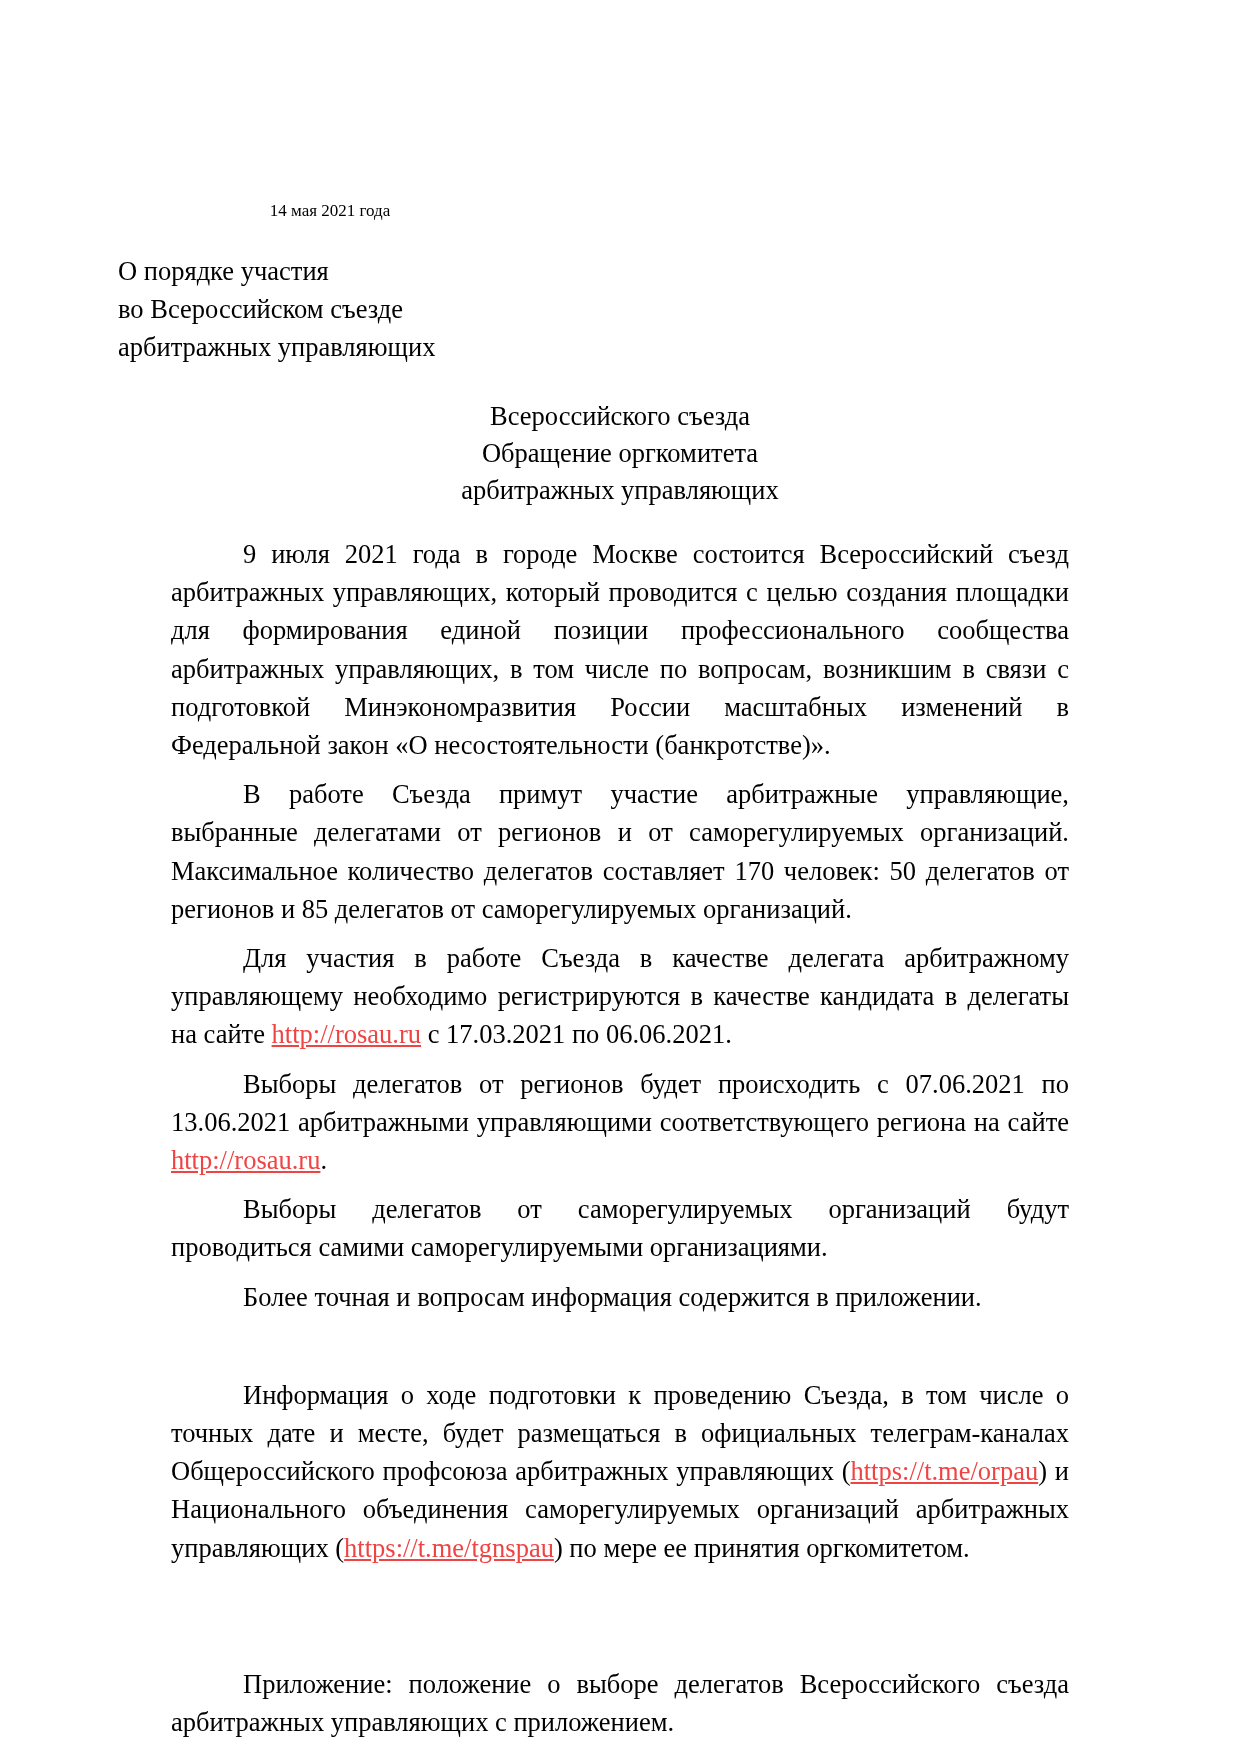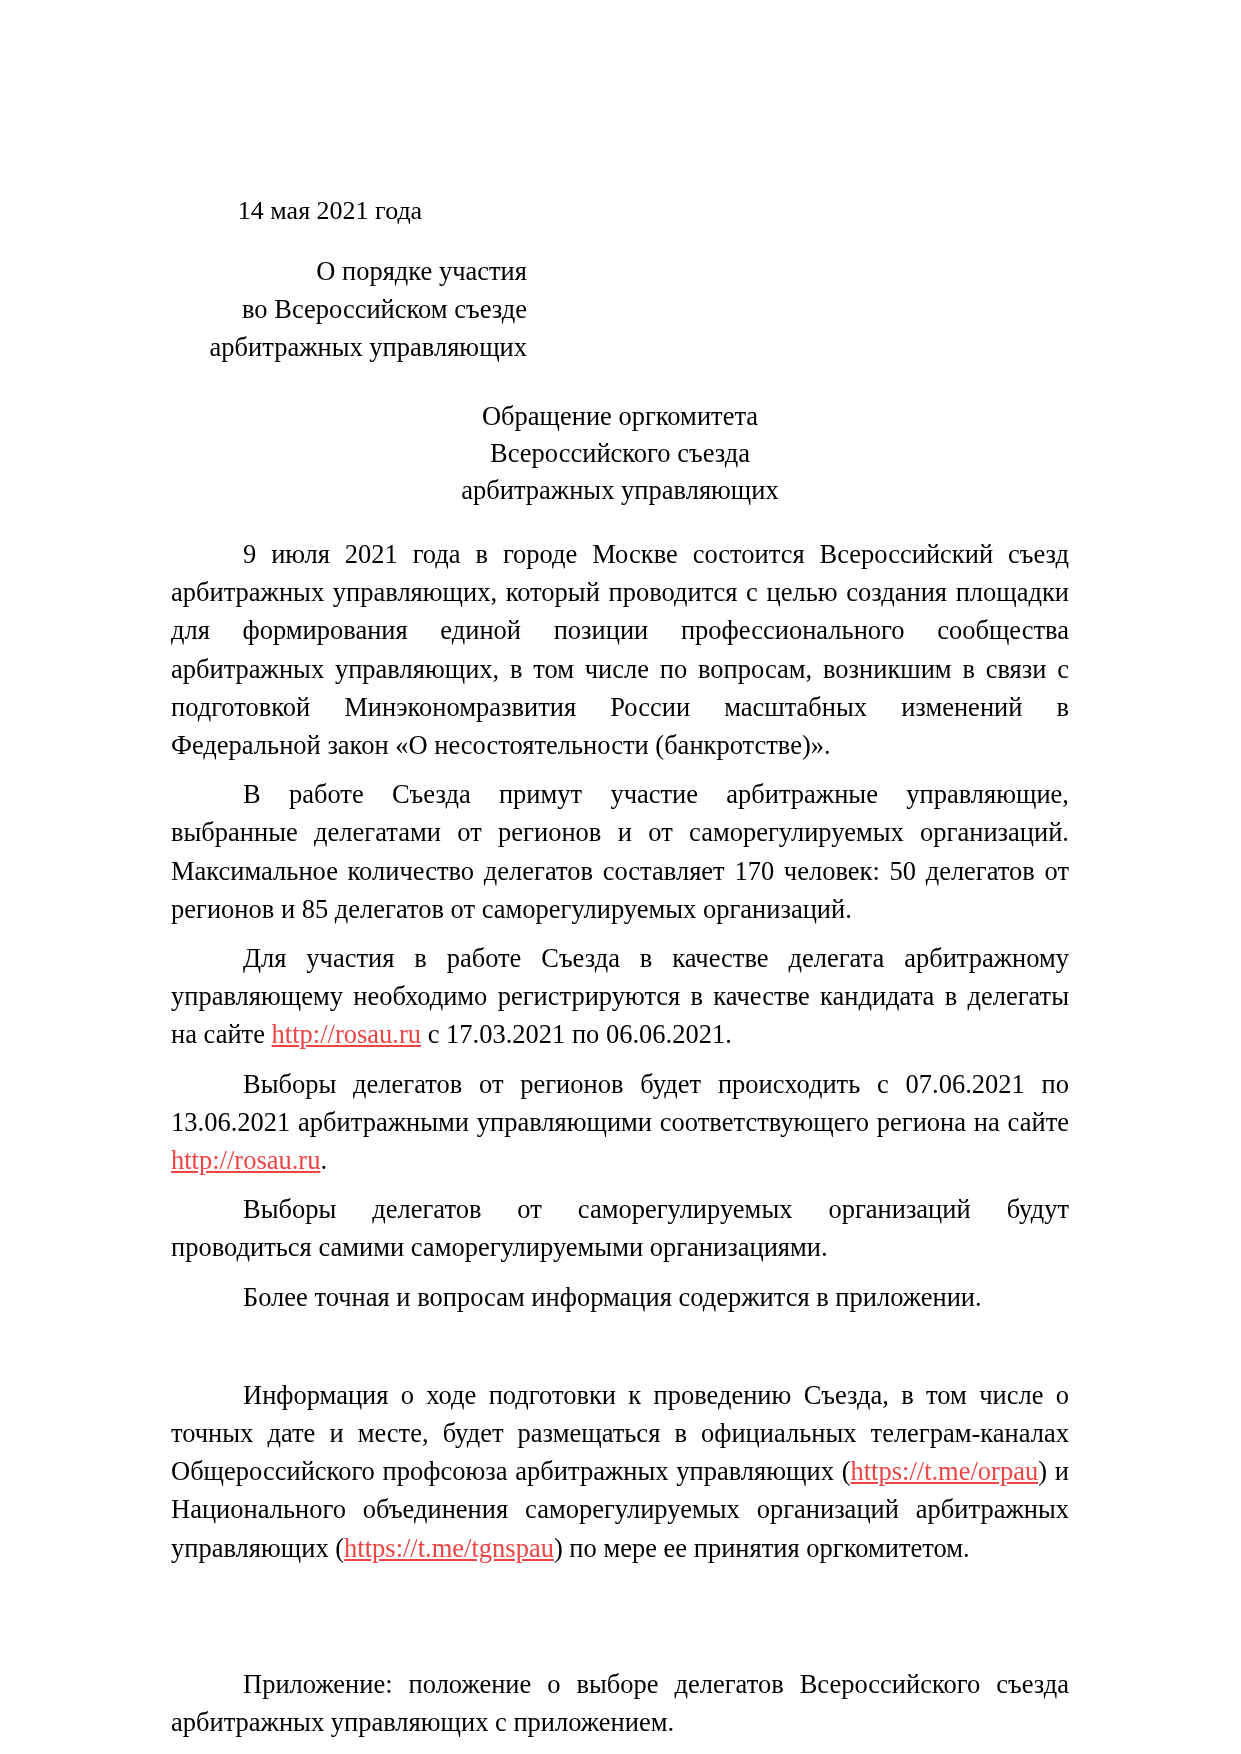--- a/index.html
+++ b/index.html
@@ -29,34 +29,34 @@
     text-align: left;
   }
   .addressee div { white-space: nowrap; }
 
   
   .date-line {
     position: absolute;
     left: 120px;
     top: 192px;
     width: 420px;
-    font-size: 26px;
+    font-size: 17px;
     line-height: 37px;
     text-align: center;
   }
 
   
   .subject {
     position: absolute;
-    left: 107px;
+    left: 118px;
     top: 252px;
     width: 420px;
     font-size: 26.5px;
     line-height: 38px;
-    text-align: right;
+    text-align: left;
   }
   .subject div { white-space: nowrap; }
 
   
   .doc-title {
     position: absolute;
     left: 160px;
     top: 398px;
     width: 920px;
     font-size: 26.5px;
@@ -100,22 +100,22 @@
 
   <div class="date-line">14 мая 2021 года</div>
 
   <div class="subject">
     <div>О порядке участия</div>
     <div>во Всероссийском съезде</div>
     <div>арбитражных управляющих</div>
   </div>
 
   <div class="doc-title">
+    <div>Всероссийского съезда</div>
     <div>Обращение оргкомитета</div>
-    <div>Всероссийского съезда</div>
     <div>арбитражных управляющих</div>
   </div>
 
   <div class="body-text">
 
     <p>9 июля 2021 года в городе Москве состоится Всероссийский съезд арбитражных управляющих, который проводится с целью создания площадки для формирования единой позиции профессионального сообщества арбитражных управляющих, в том числе по вопросам, возникшим в связи с подготовкой Минэкономразвития России масштабных изменений в Федеральной закон «О несостоятельности (банкротстве)».</p>
 
     <p>В работе Съезда примут участие арбитражные управляющие, выбранные делегатами от регионов и от саморегулируемых организаций. Максимальное количество делегатов составляет 170 человек: 50 делегатов от регионов и 85 делегатов от саморегулируемых организаций.</p>
 
     <p><span>Для участия в работе Съезда в качестве делегата арбитражному управляющему необходимо регистрируются в качестве кандидата в делегаты на сайте </span><a class="link" href="#">http://rosau.ru</a><span> с 17.03.2021 по 06.06.2021.</span></p>

